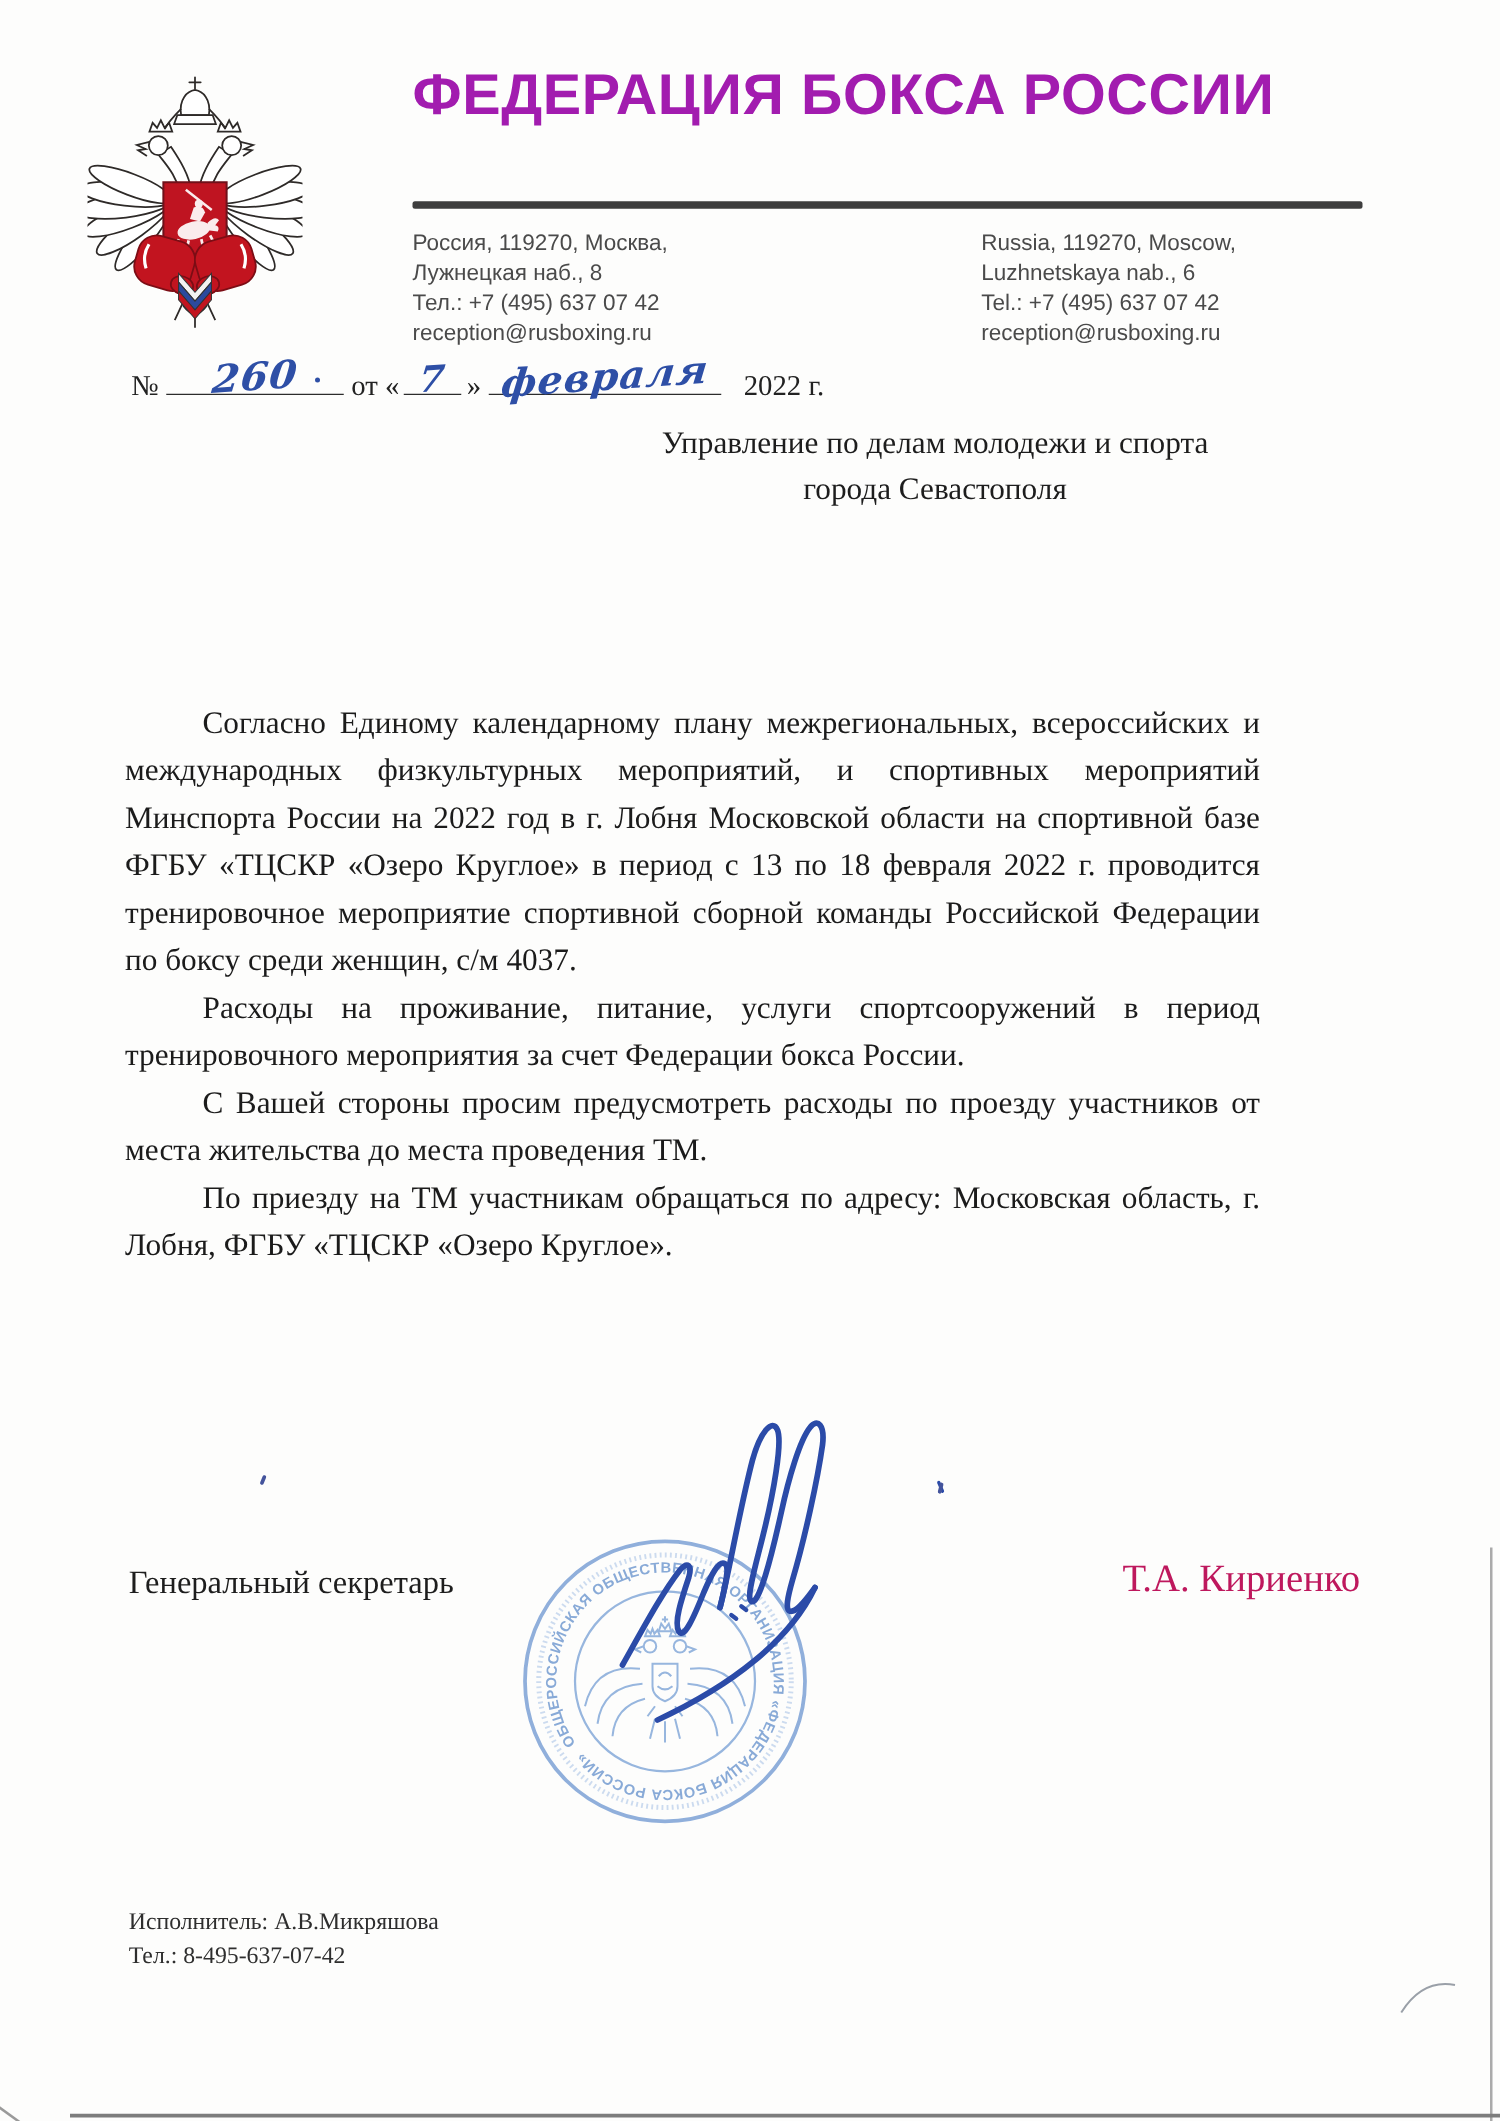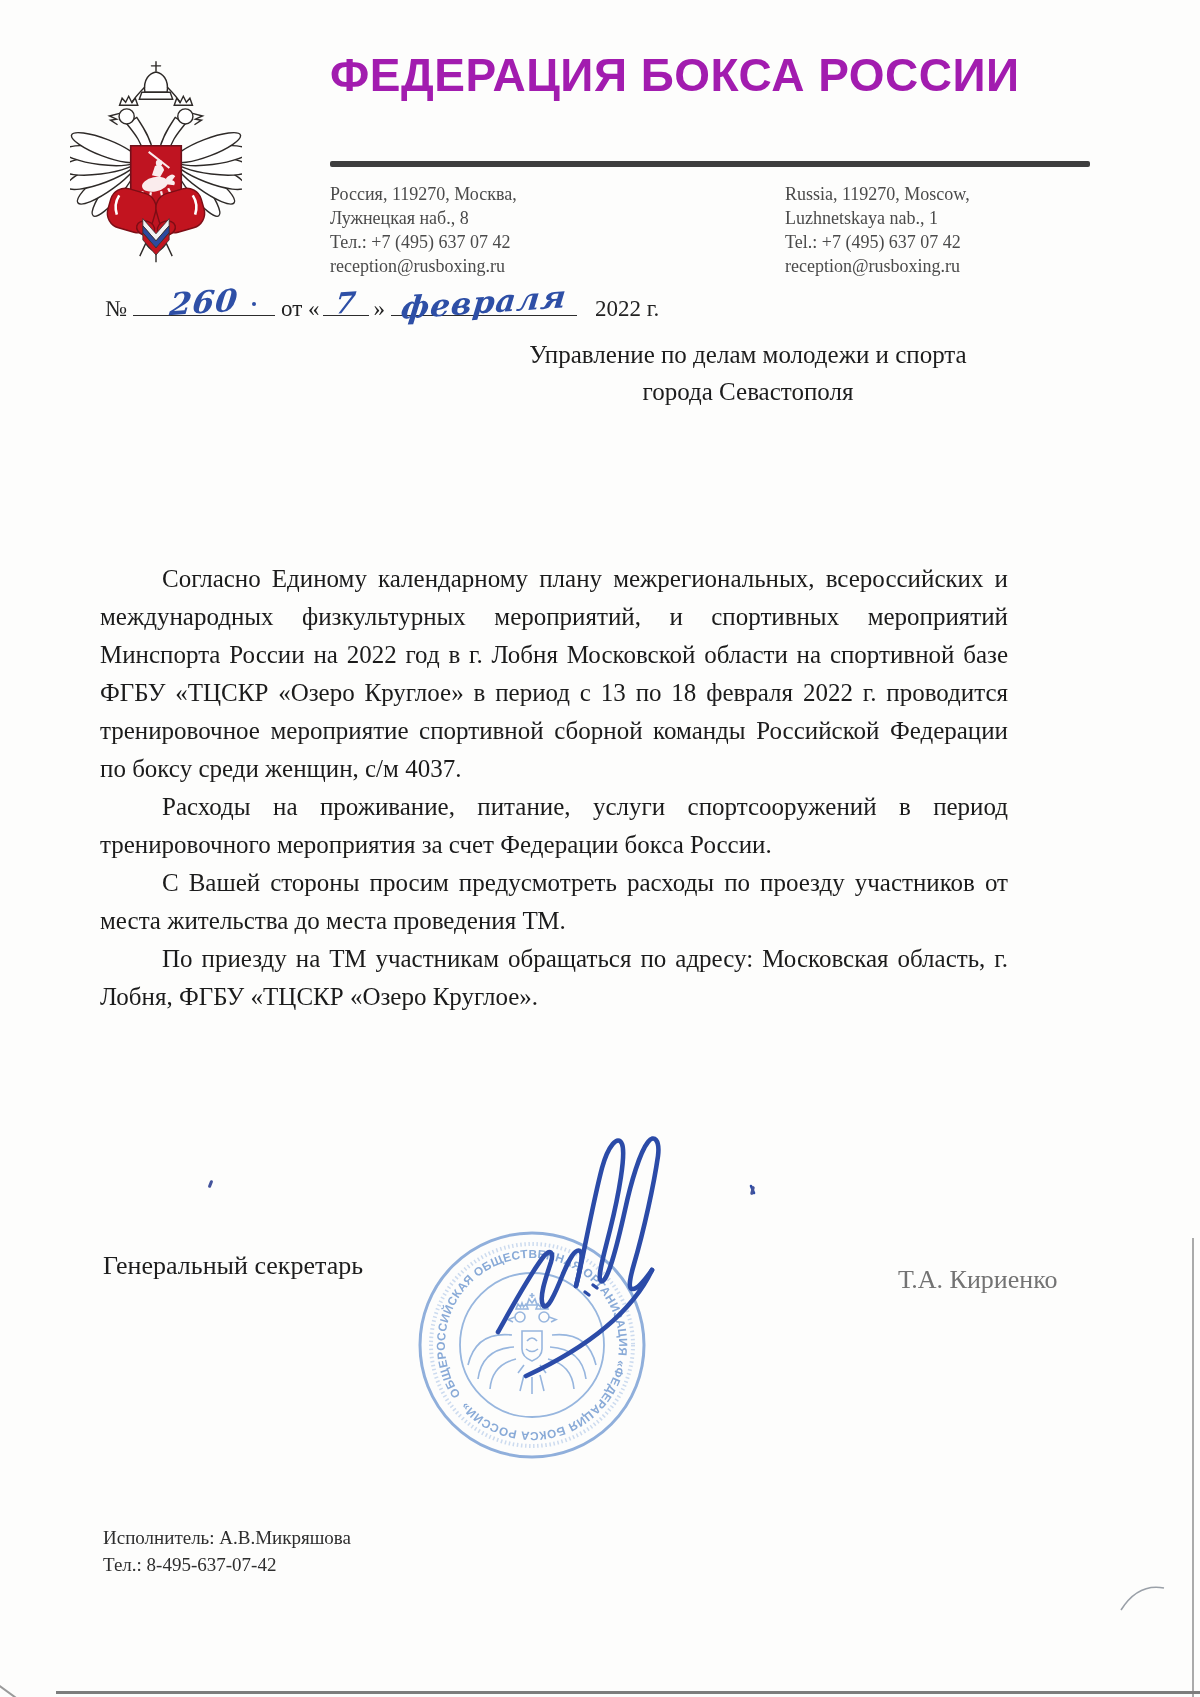--- a/index.html
+++ b/index.html
@@ -6,21 +6,21 @@
   .page{position:relative;width:1200px;height:1697px;background:#fdfdfc;overflow:hidden;
         font-family:"Liberation Serif","DejaVu Serif",serif;color:#1b1b1b;}
 
   
   .emblem{position:absolute;left:70px;top:58px;width:172px;height:210px;}
   .title-ru{position:absolute;left:330px;top:48px;font-family:"Liberation Sans","DejaVu Sans",sans-serif;
             font-size:46px;font-weight:800;letter-spacing:.5px;color:#a21caf;white-space:nowrap;}
   .title-en{position:absolute;left:330px;top:99px;font-family:"Liberation Sans","DejaVu Sans",sans-serif;
             font-size:42px;font-weight:700;letter-spacing:.5px;color:#3c3c3c;white-space:nowrap;}
   .title-rule{position:absolute;left:330px;top:161px;width:760px;height:6px;background:#3e3e3e;border-radius:2px;}
-  .addr{position:absolute;top:182px;font-family:Liberation Serif, serif;
+  .addr{position:absolute;top:182px;font-family:Liberation Sans, sans-serif;
         font-size:18px;line-height:24px;color:#4a4a4a;}
   .addr-ru{left:330px;}
   .addr-en{left:785px;}
 
   
   .ref-line{position:absolute;left:105px;top:288px;font-size:23px;color:#222;white-space:nowrap;}
   .ref-line .ref-text{display:inline-block;vertical-align:baseline;}
   .blank{display:inline-block;position:relative;border-bottom:1.6px solid #2c2c2c;height:27px;vertical-align:baseline;}
   .blank-number{width:142px;margin:0 6px;}
   .blank-day{width:46px;margin:0 4px;}
@@ -35,21 +35,21 @@
   .recipient{position:absolute;left:508px;top:336px;width:480px;text-align:center;
              font-size:25px;line-height:37px;color:#1d1d1d;}
 
   
   .body-text{position:absolute;left:100px;top:560px;width:908px;font-size:25px;line-height:38px;
              text-align:justify;color:#1b1b1b;}
   .body-text p{margin:0;text-indent:62px;}
 
   
   .sig-title{position:absolute;left:103px;top:1251px;font-size:26px;color:#1d1d1d;white-space:nowrap;}
-  .sig-name{position:absolute;left:898px;top:1245px;font-size:26px;color:#737373;white-space:nowrap;margin-top:20px;}
+  .sig-name{position:absolute;left:898px;top:1245px;font-size:31px;color:#be185d;white-space:nowrap;}
 
   
   .stamp{position:absolute;left:412px;top:1225px;width:240px;height:240px;opacity:.92;}
   .signature-ink{position:absolute;left:482px;top:1122px;width:280px;height:280px;}
 
   
   .footer{position:absolute;left:103px;top:1524px;font-size:19px;line-height:27px;color:#2e2e2e;}
 
   
   .edge-right{position:absolute;left:1192px;top:1238px;width:2px;height:459px;background:#aaaaaa;}
@@ -128,21 +128,21 @@
   <div class="title-rule"></div>
 
   <div class="addr addr-ru">
     <div>Россия, 119270, Москва,</div>
     <div>Лужнецкая наб., 8</div>
     <div>Тел.: +7 (495) 637 07 42</div>
     <div>reception@rusboxing.ru</div>
   </div>
   <div class="addr addr-en">
     <div>Russia, 119270, Moscow,</div>
-    <div>Luzhnetskaya nab., 1</div>
+    <div>Luzhnetskaya nab., 6</div>
     <div>Tel.: +7 (495) 637 07 42</div>
     <div>reception@rusboxing.ru</div>
   </div>
 
   <div class="ref-line">
     <span class="ref-text">№</span><span class="blank blank-number"><span class="hand">260</span></span><span class="ref-text">от «</span><span class="blank blank-day"><span class="hand hand-day">7</span></span><span class="ref-text">»</span><span class="blank blank-month"><span class="hand">февраля</span></span><span class="ref-text year">2022 г.</span>
   </div>
 
   <div class="recipient">
     <div>Управление по делам молодежи и спорта</div>

